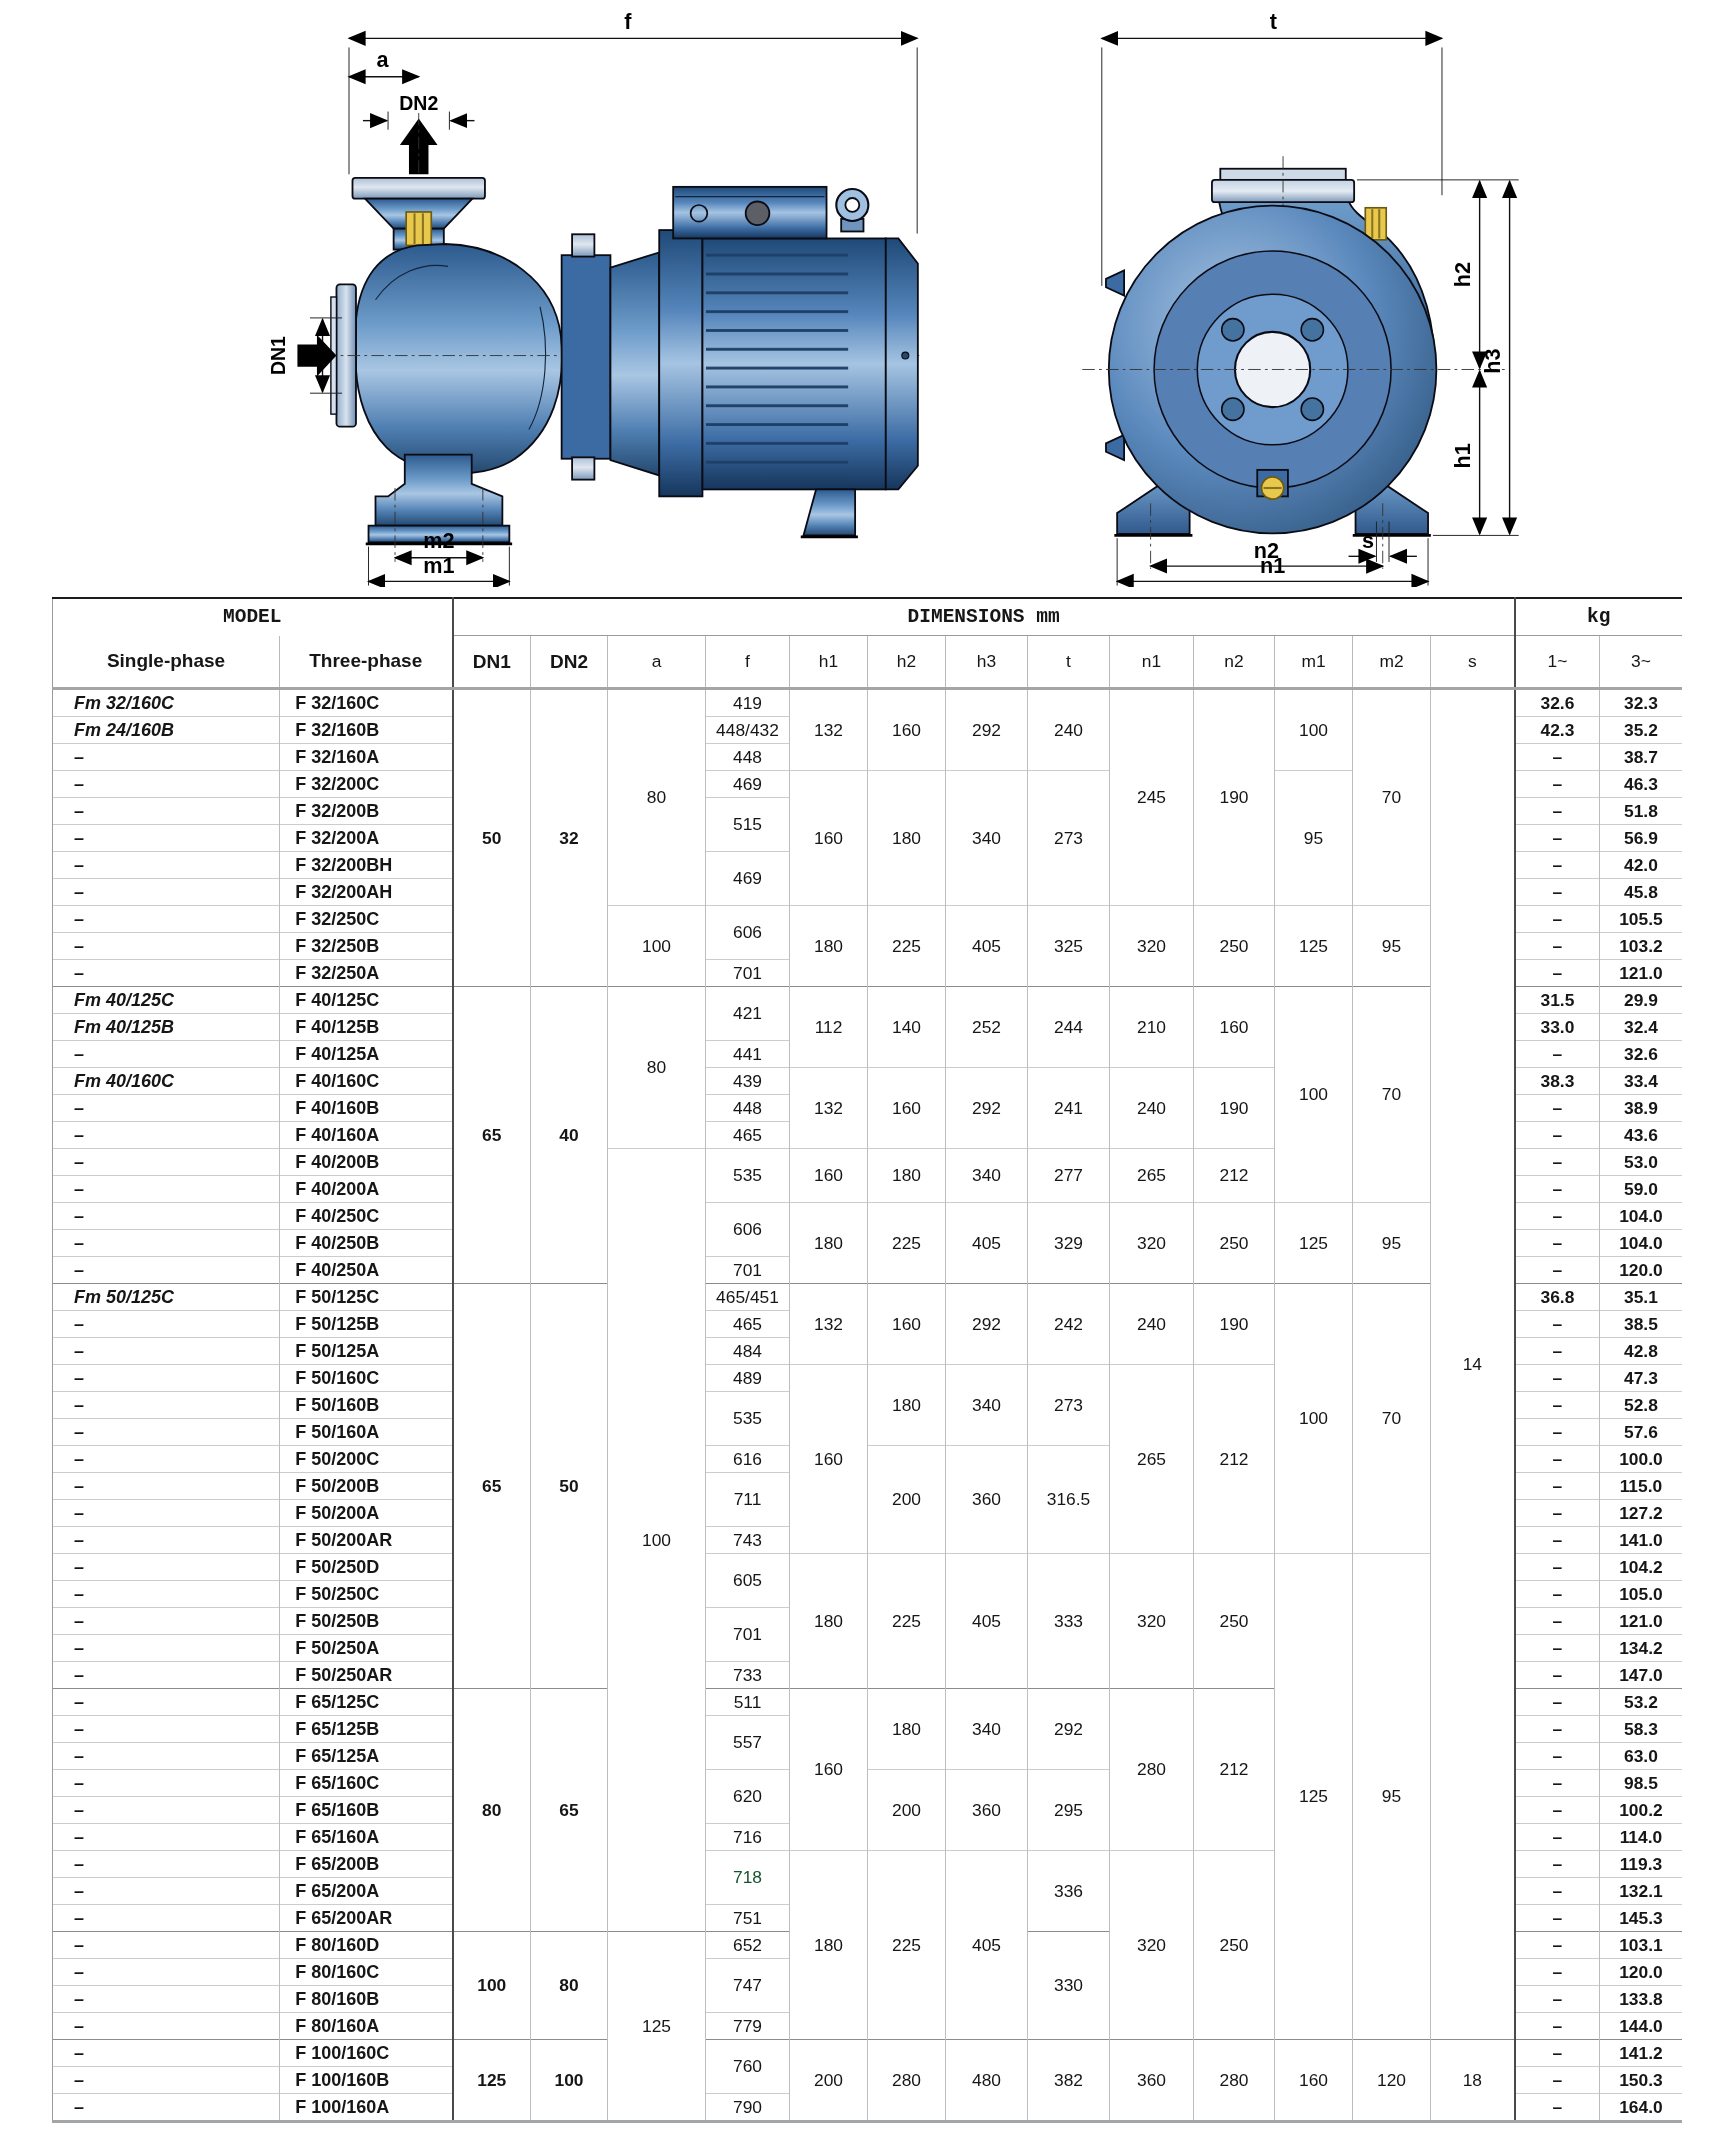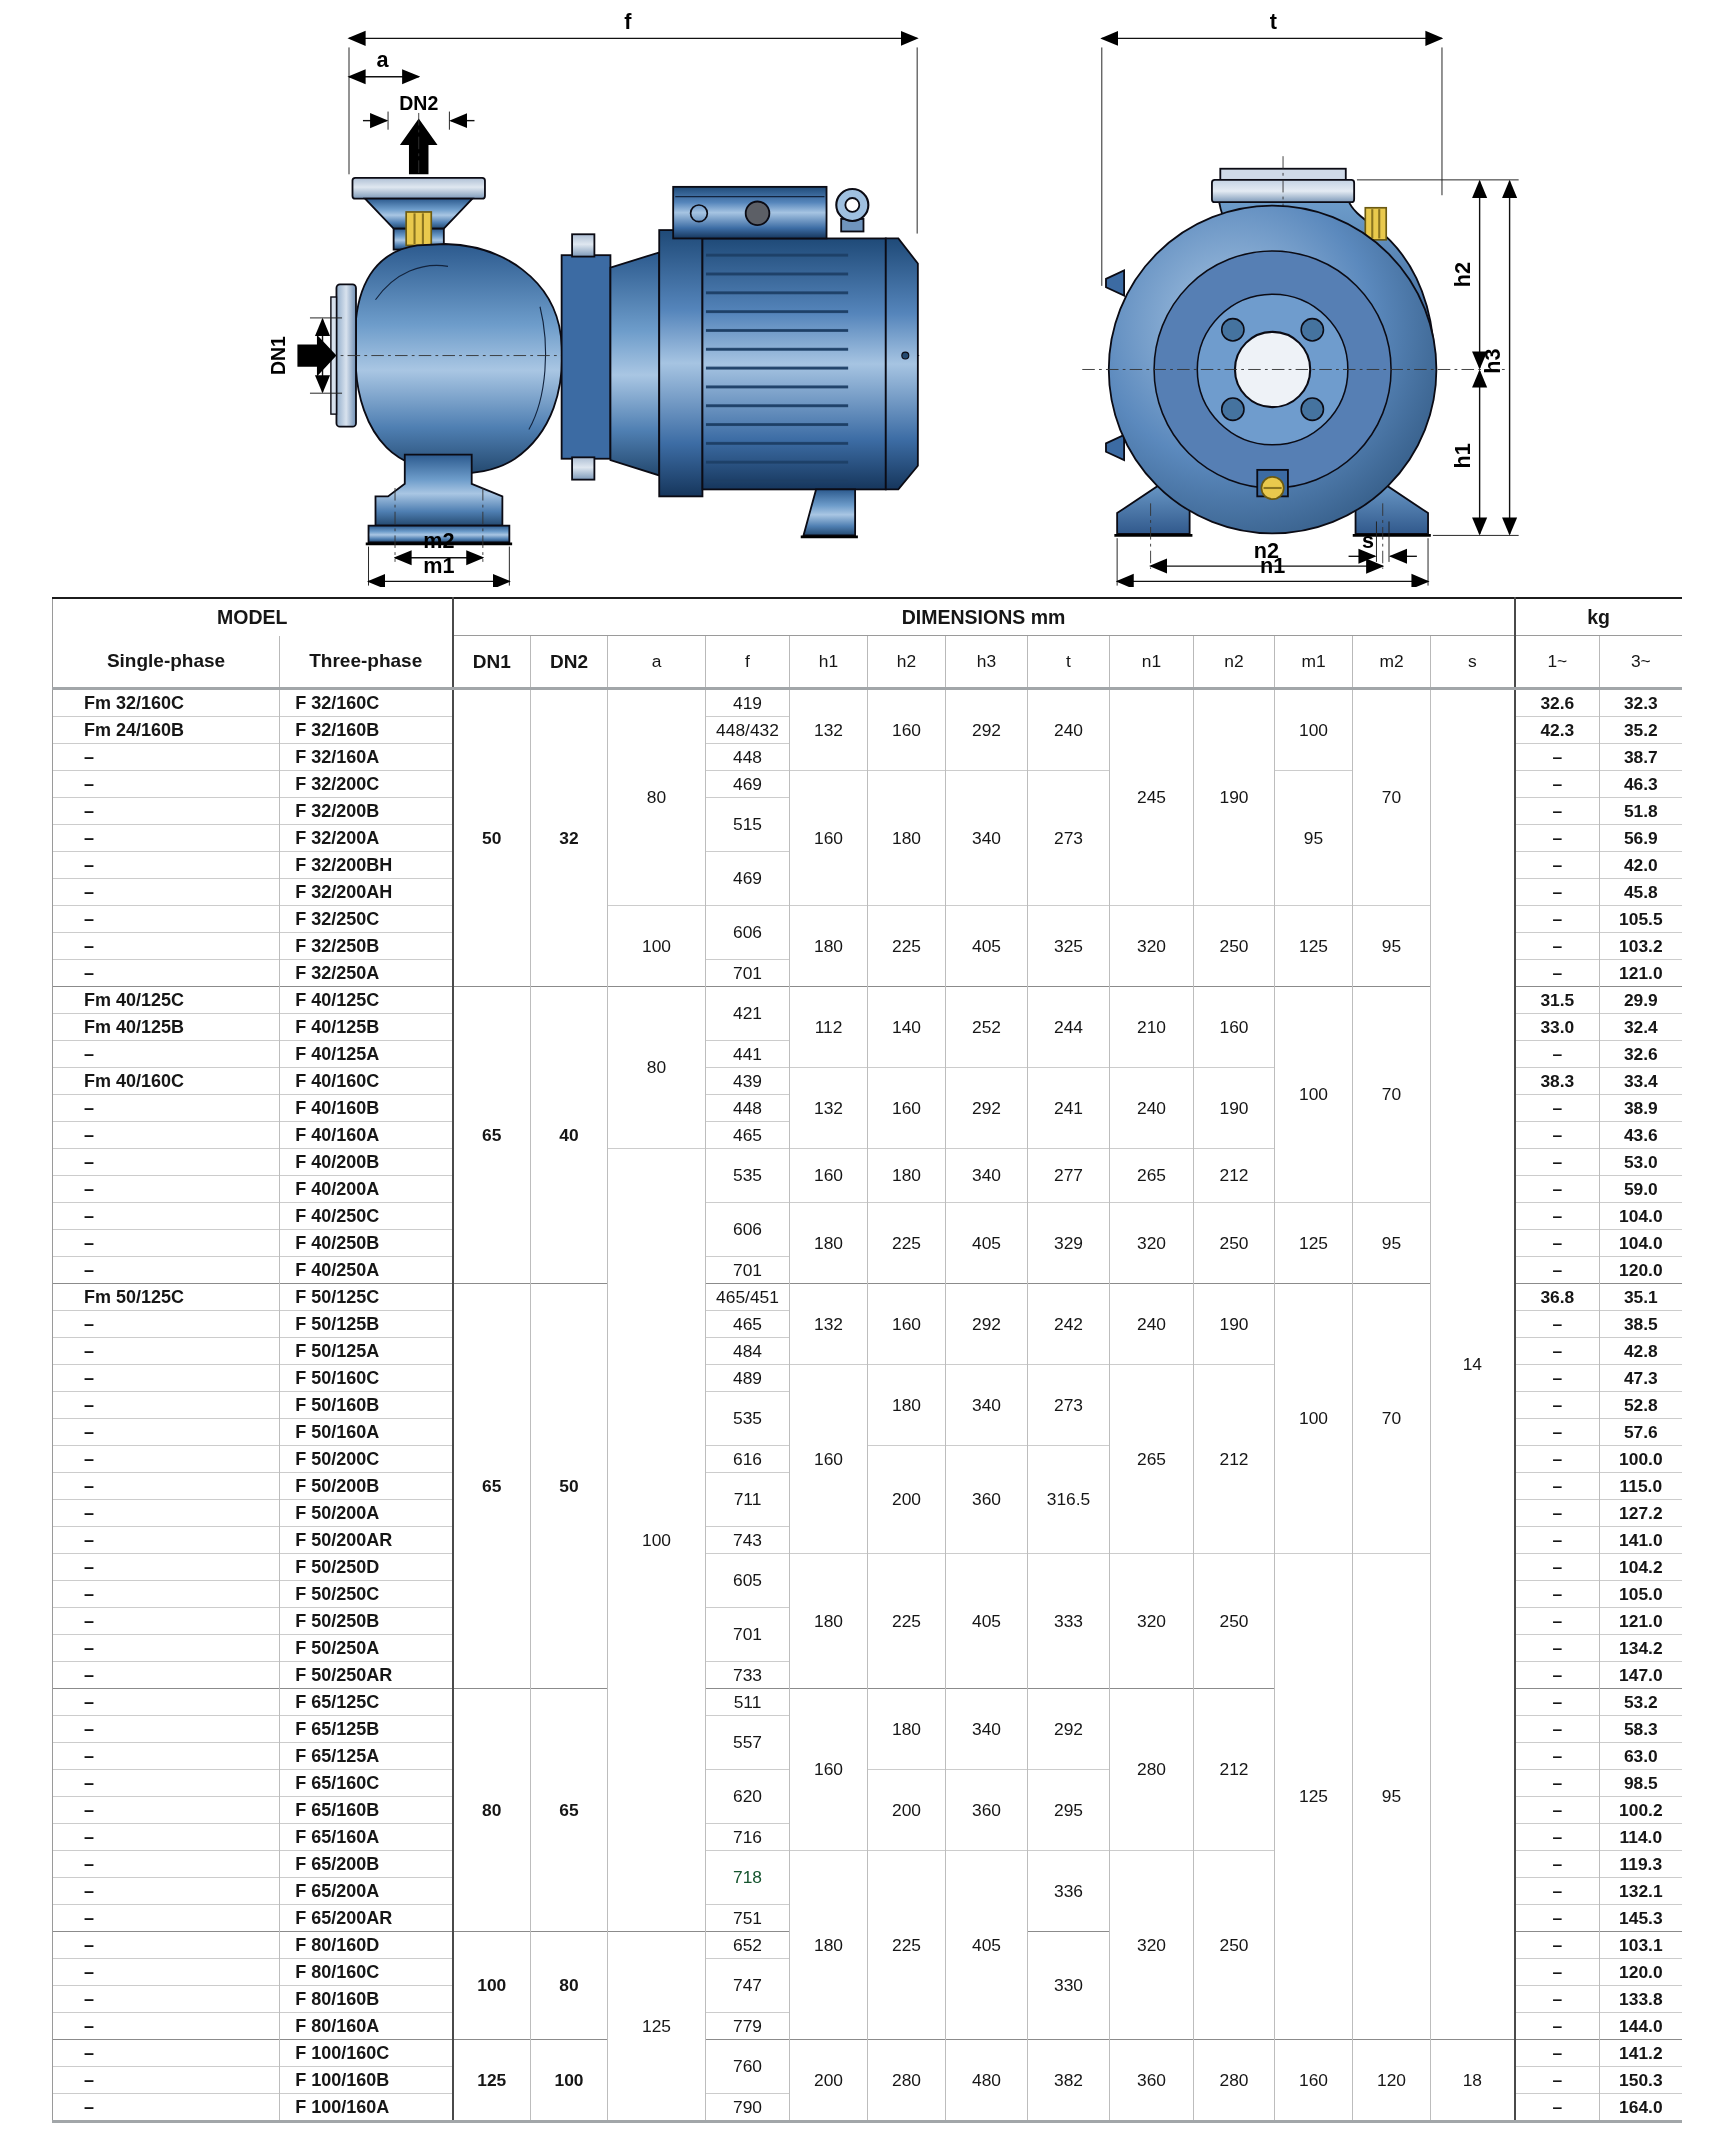--- a/index.html
+++ b/index.html
@@ -12,32 +12,32 @@
   .cline{stroke:#333;stroke-width:1.3;fill:none;stroke-dasharray:18 6 4 6;}
   .part{stroke:#0b0b14;stroke-width:2.6;}
   .thin{stroke:#12233d;stroke-width:1.6;fill:none;}
   .dimtxt{font-family:"Liberation Sans",sans-serif;font-weight:bold;font-size:31px;fill:#000;}
   .dimtxt2{font-family:"Liberation Sans",sans-serif;font-weight:bold;font-size:28px;fill:#000;}
   
   #spec-table{position:absolute;left:52px;top:597px;width:1629px;border-collapse:collapse;
               table-layout:fixed;border-top:2.1px solid #1c1c1c;}
   #spec-table th,#spec-table td{padding:0;vertical-align:middle;overflow:hidden;white-space:nowrap;}
   #spec-table thead th{border-left:0.7px solid #b9b9b9;}
-  #spec-table thead tr.gh th{height:36px;font-size:19.5px;font-weight:bold;}
+  #spec-table thead tr.gh th{height:36px;font-size:19.5px;font-weight:bold;font-family:Liberation Mono, monospace;}
   #spec-table thead tr.ch th{height:51px;font-size:18px;}
   #spec-table thead tr.ch th.bold{font-weight:bold;font-size:19px;}
   #spec-table thead tr.ch th.plain{font-weight:normal;font-size:17.4px;}
   #spec-table thead tr.gh th.hsep{border-bottom:0.7px solid #9a9a9a;}
   #spec-table tbody{border-top:3.5px solid #a2a6a9;}
   #spec-table tbody td{height:26px;text-align:center;font-size:17.4px;
                        border-left:0.7px solid #bdbdbd;border-top:0.7px solid #cccccc;}
   #spec-table tbody tr:first-child td{border-top:none;}
   #spec-table td.gs{border-top:1.4px solid #8b8b8b;}
   #spec-table .c-single,#spec-table .c-three{text-align:left;font-weight:bold;font-size:18px;}
-  #spec-table .c-single{padding-left:31px;border-left:0.7px solid #9a9a9a;}
+  #spec-table .c-single{padding-left:21px;border-left:0.7px solid #9a9a9a;font-style:italic;}
   #spec-table .c-three{padding-left:15.3px;}
   #spec-table .c-dn1,#spec-table .c-dn2{font-weight:bold;margin-left:44px;}
   #spec-table .c-kg1,#spec-table .c-kg3{font-weight:bold;}
   #spec-table .v-dn1,#spec-table .v-kg1{border-left:2.1px double #4a4a4a;}
   #spec-table tfoot td{border-top:3.5px solid #a2a6a9;height:0;}
   #spec-table .blue{color:#14532d;}
 </style>
 </head>
 <body>
 

